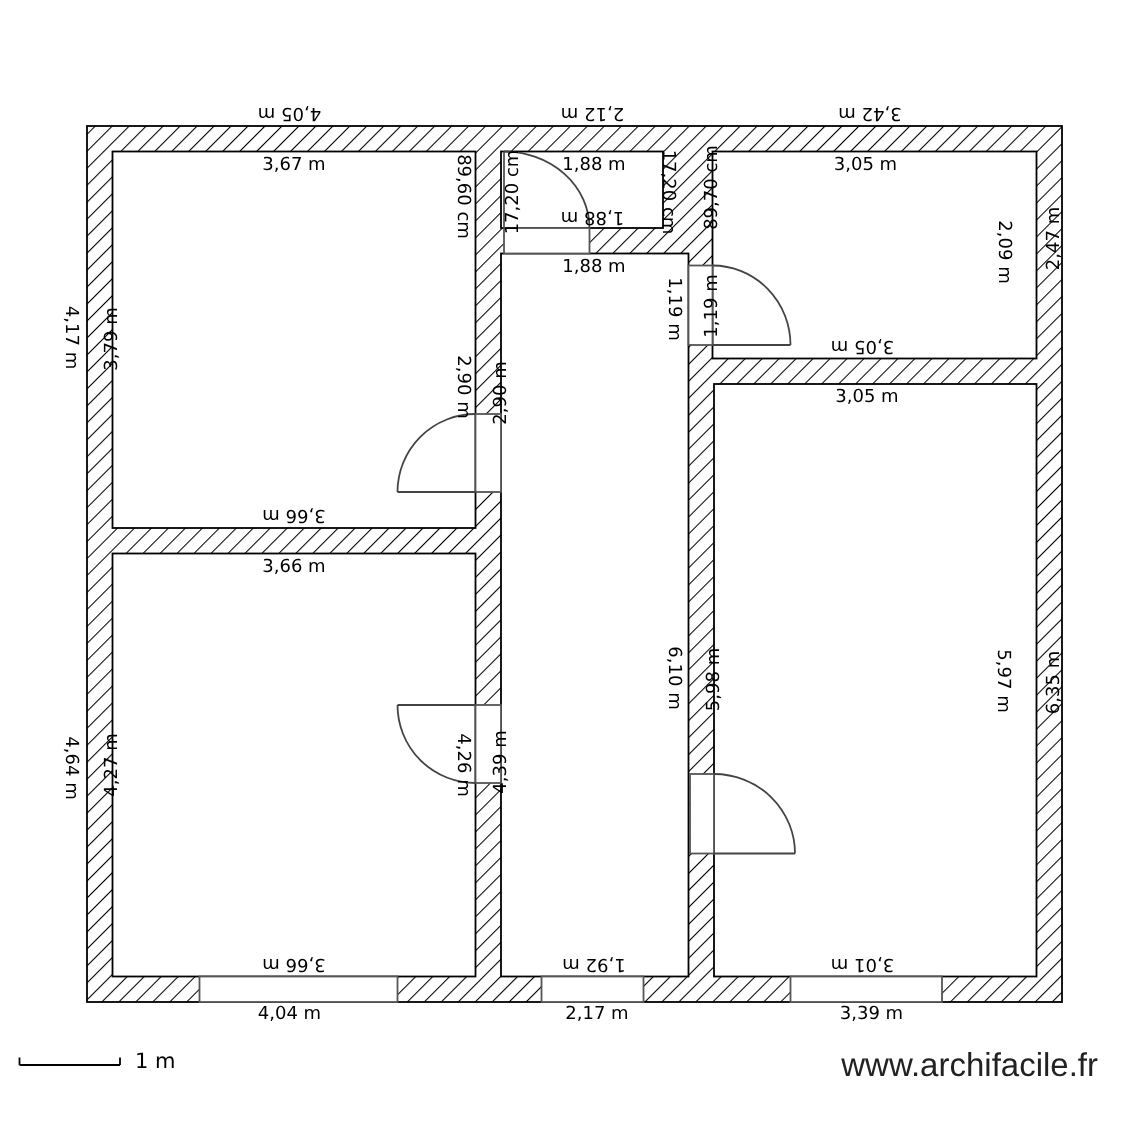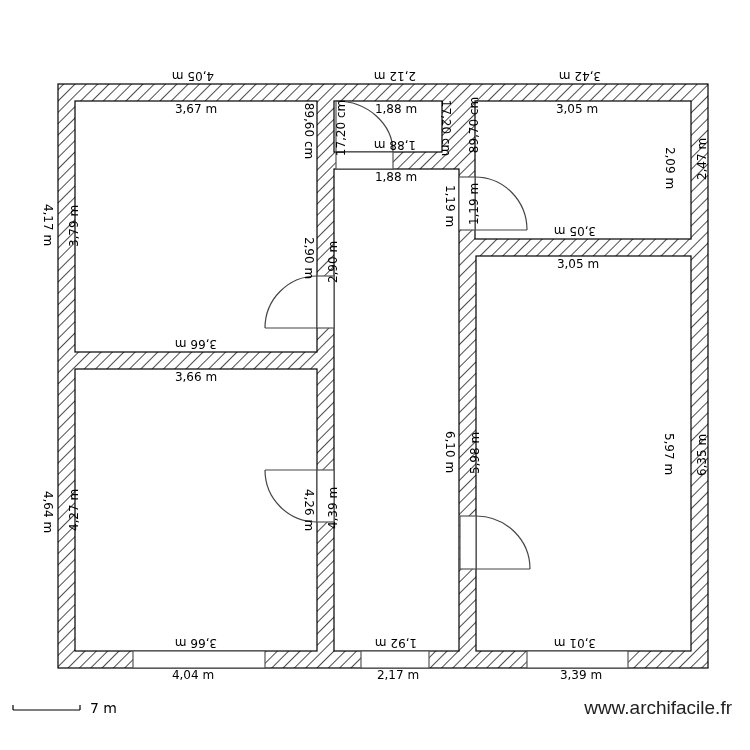--- a/index.html
+++ b/index.html
@@ -1,19 +1,19 @@
 <!DOCTYPE html>
 <html><head>
 <meta charset="utf-8">
 <style>
   html, body { margin: 0; padding: 0; background: #ffffff; }
   body { width: 750px; height: 750px; position: relative; overflow: hidden; font-family: "DejaVu Sans", sans-serif; }
   #plan { position: absolute; left: 0; top: 0; }
   .dim { font-family: "DejaVu Sans", sans-serif; font-size: 12px; fill: #000; }
-  .wm { position: absolute; right: 18px; top: 697px; font-family: "Liberation Sans", sans-serif; font-size: 19px; color: #222; }
+  .wm { position: absolute; right: 18px; top: 697px; font-family: "Liberation Sans", sans-serif; font-size: 22px; color: #222; }
   .scale-label { position: absolute; left: 90px; top: 700px; font-family: "DejaVu Sans", sans-serif; font-size: 14px; color: #000; }
 </style>
 </head>
 <body>
 
 <svg id="plan" width="750" height="750" viewBox="0 0 750 750" xmlns="http://www.w3.org/2000/svg">
   <defs>
     <pattern id="hatch" patternUnits="userSpaceOnUse" width="8" height="8" patternTransform="rotate(45)">
       <rect width="8" height="8" fill="#fff"></rect>
       <line x1="0" y1="0" x2="0" y2="8" stroke="#000" stroke-width="1.4"></line>
@@ -120,14 +120,14 @@
     <text class="dim" transform="translate(575,639) rotate(180)" text-anchor="middle">3,01 m</text>
   </g>
 
   <g stroke="#000" stroke-width="1.2">
     <line x1="13" y1="710" x2="80" y2="710"></line>
     <line x1="13" y1="705" x2="13" y2="710"></line>
     <line x1="80" y1="705" x2="80" y2="710"></line>
   </g>
 </svg>
 
-<div class="scale-label">7 m</div>
+<div class="scale-label">1 m</div>
 <div class="wm">www.archifacile.fr</div>
 
 </body></html>

